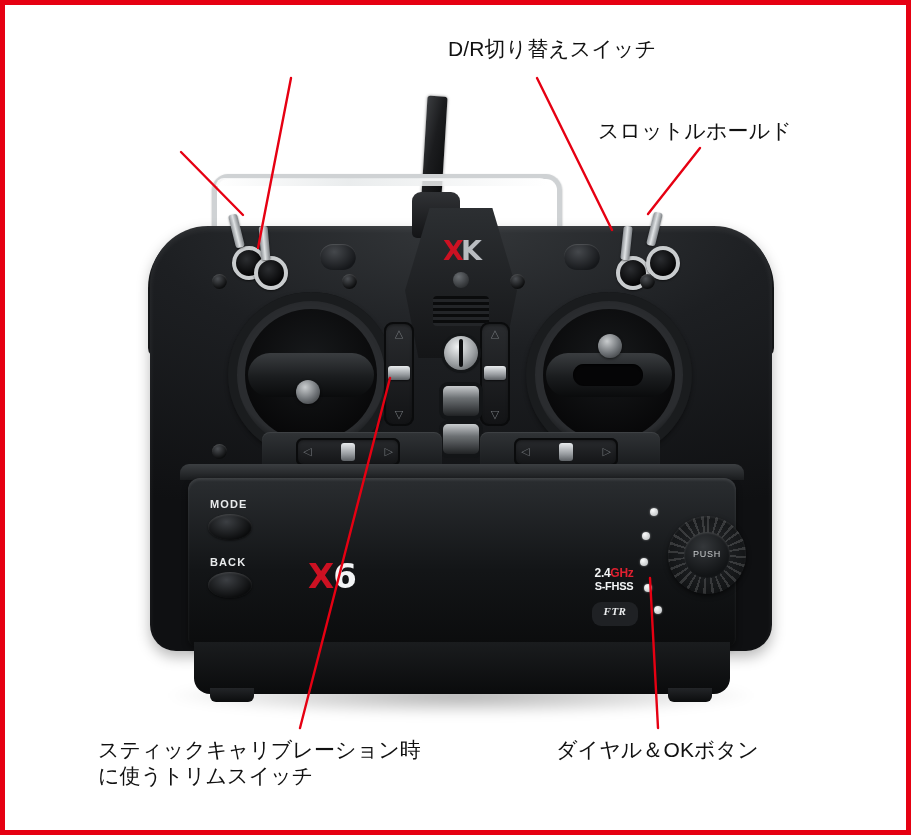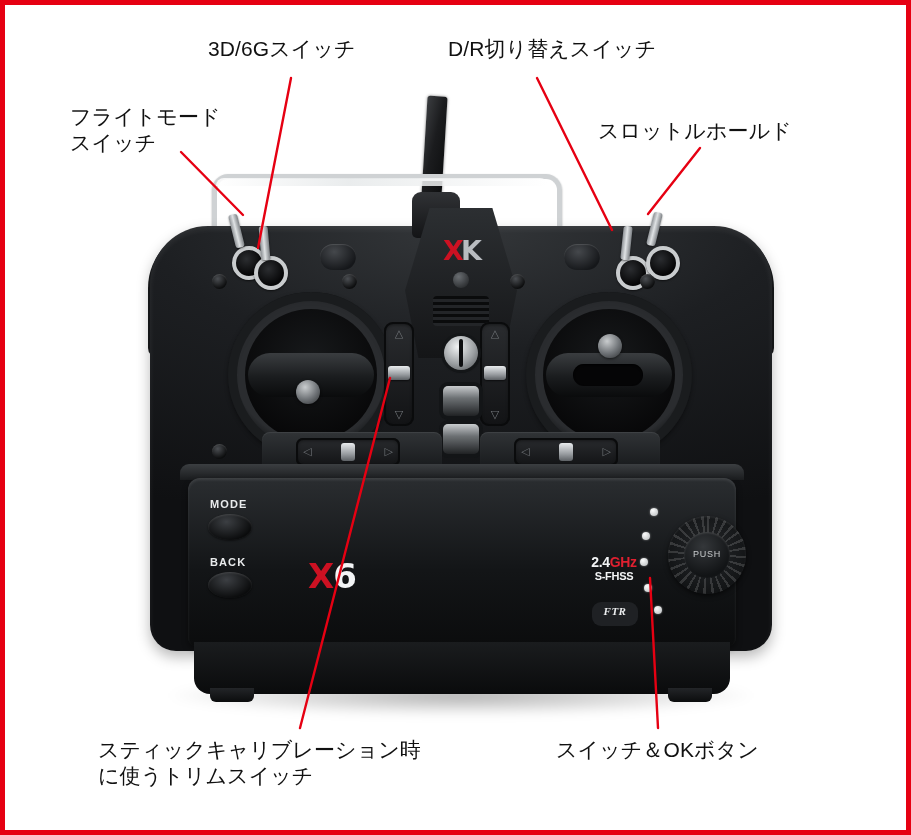--- a/index.html
+++ b/index.html
@@ -268,21 +268,21 @@
     left:96px;top:78px;width:42px;height:40px;
     font-size:34px;font-weight:bold;line-height:40px;
     font-family:"DejaVu Sans",sans-serif;letter-spacing:-1px;margin-left:24px;
   }
   .x6-badge .x{color:#cc1122;}
   .x6-badge .six{color:#f2f4f5;}
   .freq-badge{
     left:398px;top:76px;width:56px;text-align:center;
     font-family:"Liberation Sans",sans-serif;font-weight:bold;
   }
-  .freq-badge .l1{font-size:14px;color:#f2f4f5;letter-spacing:-.3px;}
+  .freq-badge .l1{font-size:12px;color:#f2f4f5;letter-spacing:-.3px;margin-top:12px;}
   .freq-badge .l1 em{font-style:normal;color:#e02030;}
   .freq-badge .l2{font-size:11px;color:#f2f4f5;letter-spacing:-.3px;}
   .ftr-badge{
     left:404px;top:124px;width:46px;height:24px;
     border-radius:9px;background:#1f2124;
     color:#eceeef;font-size:11px;font-weight:bold;font-style:italic;
     text-align:center;line-height:18px;letter-spacing:.5px;
     font-family:"Liberation Serif",serif;
   }
   .led{
@@ -462,22 +462,19 @@
     <g stroke="#e60012" stroke-width="2.4" fill="none" stroke-linecap="round">
       <line x1="181" y1="152" x2="243" y2="215"></line>
       <line x1="291" y1="78" x2="258" y2="248"></line>
       <line x1="537" y1="78" x2="612" y2="230"></line>
       <line x1="700" y1="148" x2="648" y2="214"></line>
       <line x1="300" y1="728" x2="390" y2="378"></line>
       <line x1="658" y1="728" x2="650" y2="578"></line>
     </g>
   </svg>
 
-  <div class="label lbl-flightmode">フライトモード
-スイッチ</div>
-  <div class="label lbl-3d6g">3D/6Gスイッチ</div>
   <div class="label lbl-throttlehold">スロットルホールド</div>
   <div class="label lbl-dr">D/R切り替えスイッチ</div>
   <div class="label lbl-trim">スティックキャリブレーション時
 に使うトリムスイッチ</div>
-  <div class="label lbl-dial">スイッチ＆OKボタン</div>
+  <div class="label lbl-dial">ダイヤル＆OKボタン</div>
 
 </div>
 
 </body></html>

